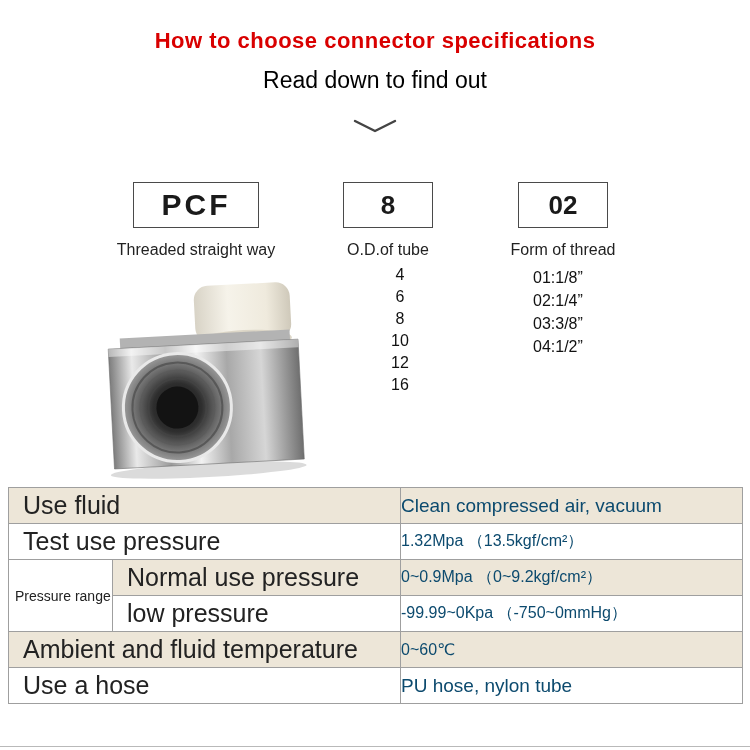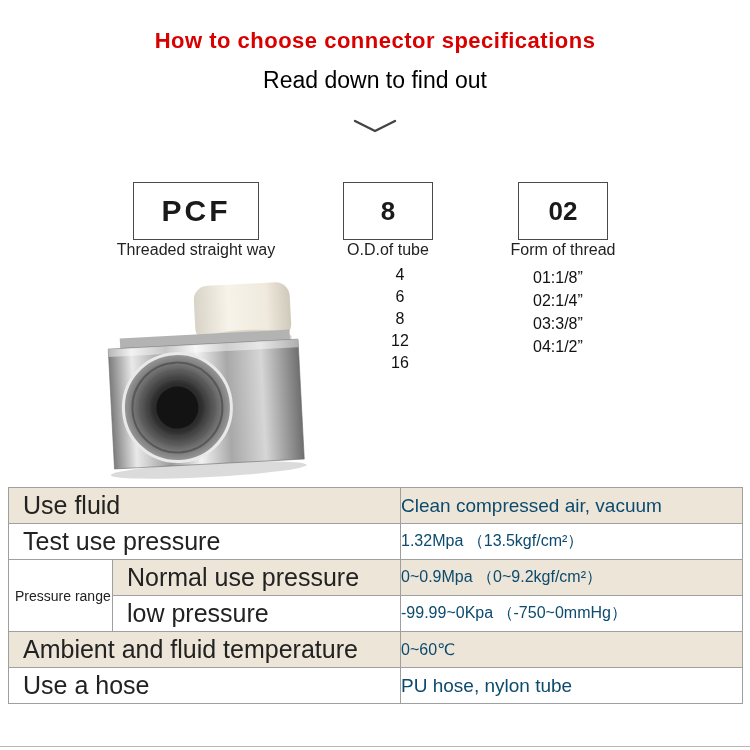--- a/index.html
+++ b/index.html
@@ -17,21 +17,21 @@
   .title{
     position:absolute;top:28px;left:0;width:100%;text-align:center;
     font-size:22px;font-weight:bold;color:var(--accent-red);letter-spacing:.5px;
   }
   .subtitle{
     position:absolute;top:67px;left:0;width:100%;text-align:center;
     font-size:23px;color:#000;
   }
   .chevron{position:absolute;top:118px;left:0;width:100%;display:flex;justify-content:center;}
   .code-box{
-    position:absolute;top:182px;height:58px;border:1px solid #4a4a4a;
+    position:absolute;top:182px;height:46px;border:1px solid #4a4a4a;
     display:flex;align-items:center;justify-content:center;font-weight:bold;background:#fff;
   }
   .box-pcf{left:133px;width:126px;font-size:30px;letter-spacing:3px;}
   .box-od{left:343px;width:90px;font-size:26px;}
   .box-thread{left:518px;width:90px;font-size:26px;}
   .code-label{position:absolute;top:241px;width:200px;text-align:center;font-size:16px;color:#222;}
   .label-pcf{left:96px;}
   .label-od{left:288px;}
   .label-thread{left:463px;}
   .option-list{position:absolute;font-size:16px;line-height:22px;color:#111;}
@@ -72,20 +72,21 @@
 <div class="code-box box-thread">02</div>
 
 <div class="code-label label-pcf">Threaded straight way</div>
 <div class="code-label label-od">O.D.of tube</div>
 <div class="code-label label-thread">Form of thread</div>
 
 <div class="option-list od-list">
   <div>4</div>
   <div>6</div>
   <div>8</div>
+  <div>10</div>
   <div>12</div>
   <div>16</div>
 </div>
 
 <div class="option-list thread-list">
   <div>01:1/8”</div>
   <div>02:1/4”</div>
   <div>03:3/8”</div>
   <div>04:1/2”</div>
 </div>

